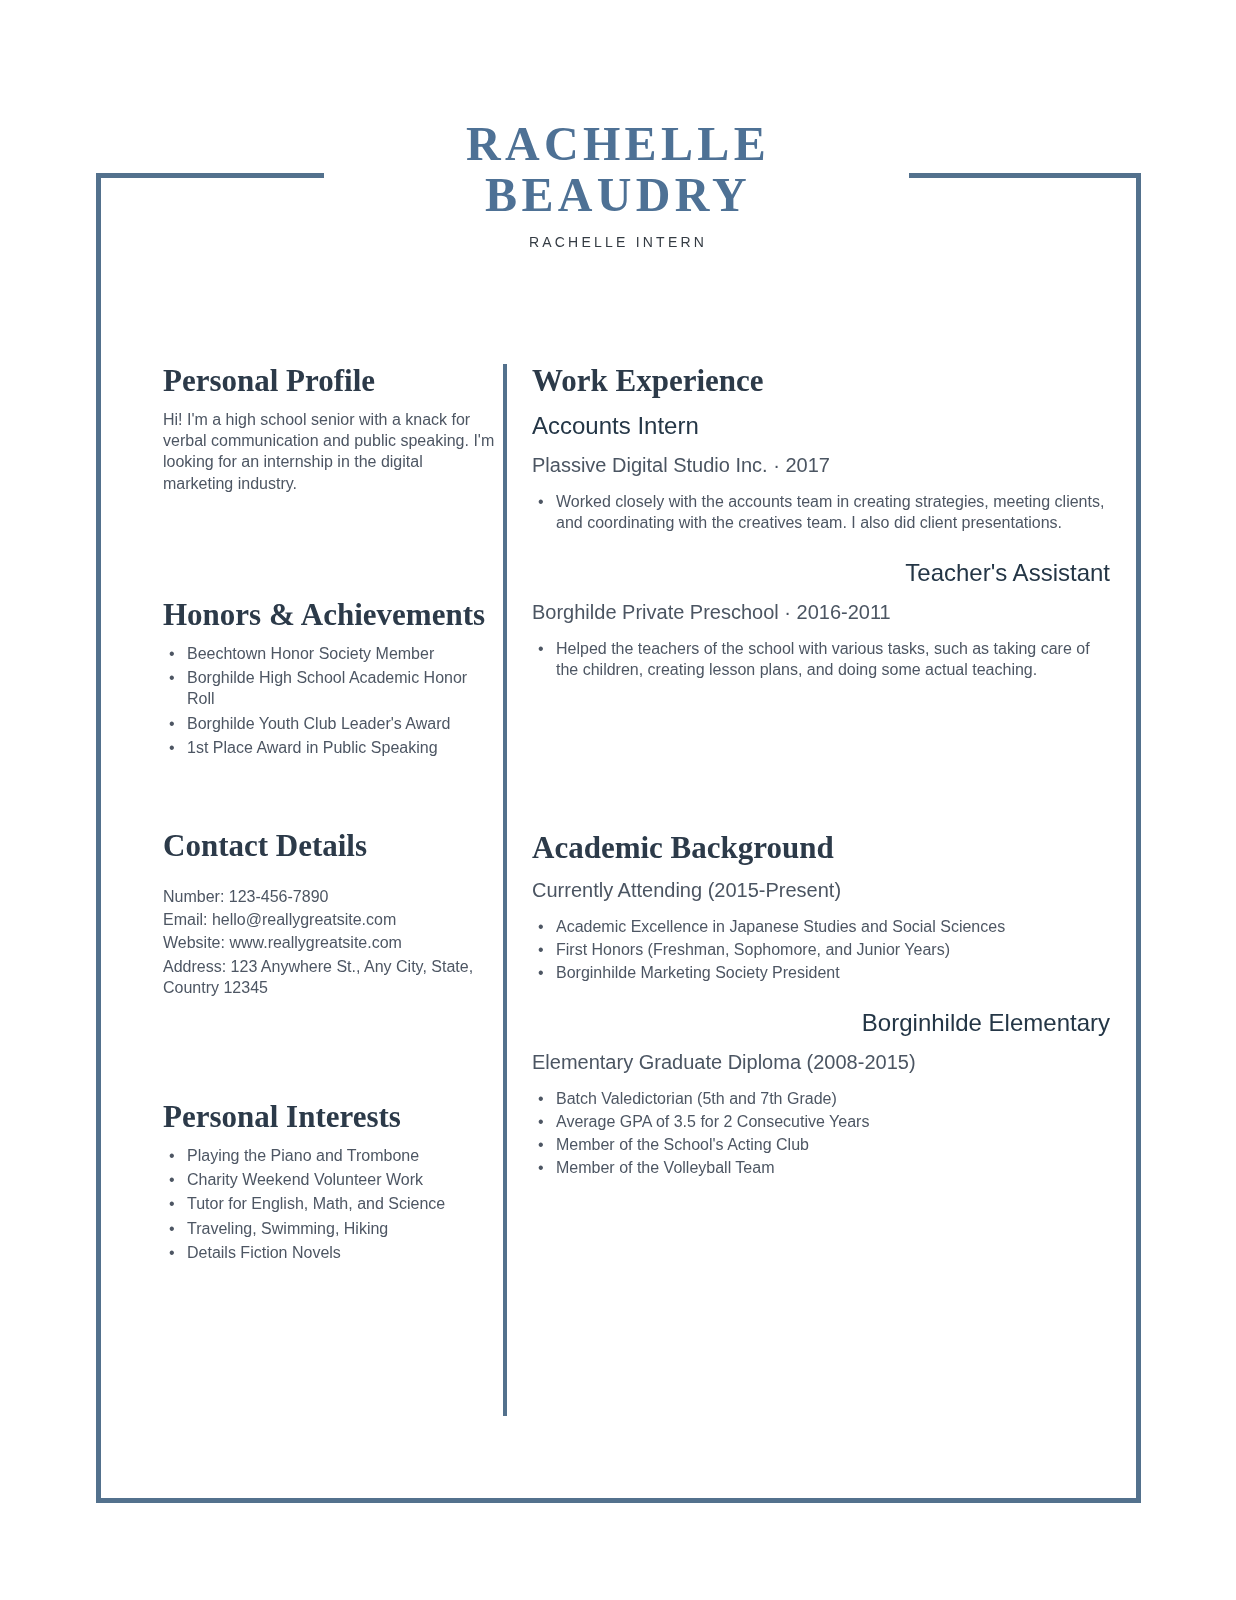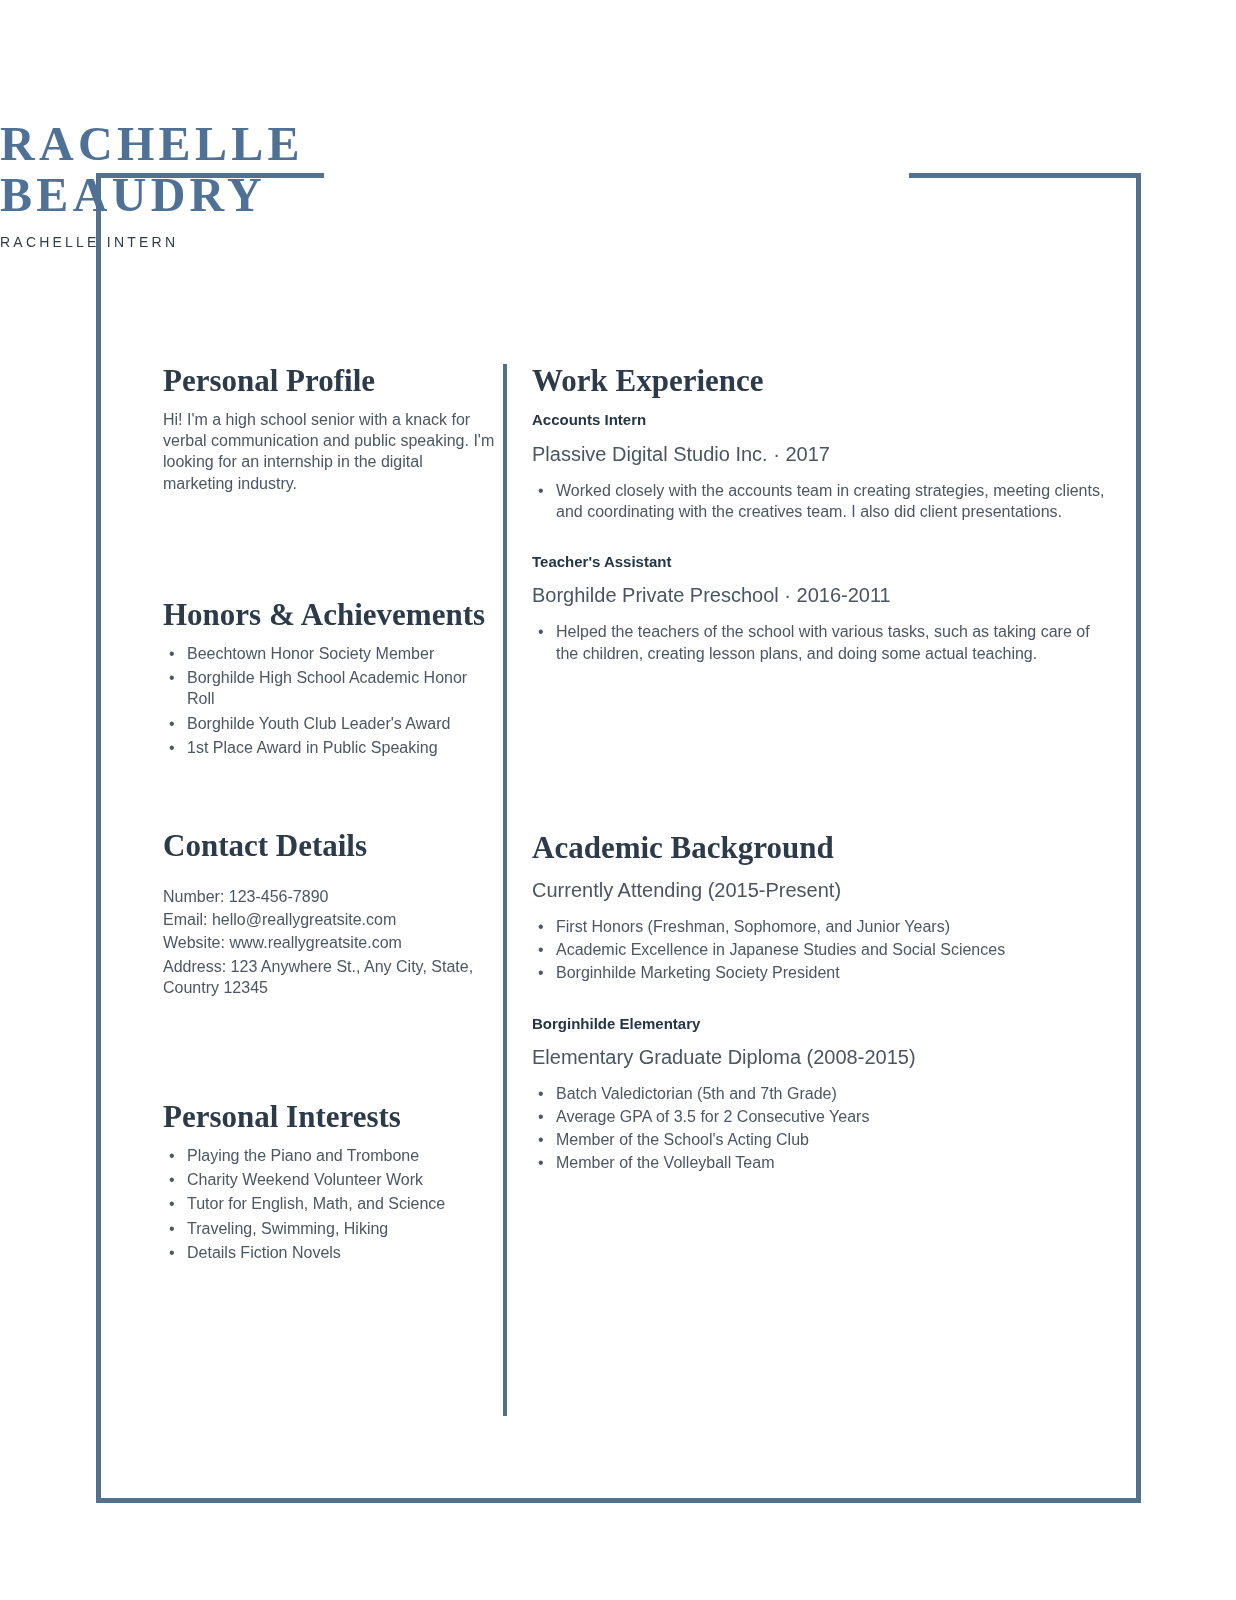--- a/index.html
+++ b/index.html
@@ -16,21 +16,21 @@
   
   .frame { position: absolute; background: #53718d; }
   .fl-topleft  { left: 96px;   top: 173px;  width: 228px;  height: 5px; }
   .fl-topright { left: 909px;  top: 173px;  width: 232px;  height: 5px; }
   .fl-left     { left: 96px;   top: 173px;  width: 5px;    height: 1330px; }
   .fl-right    { left: 1136px; top: 173px;  width: 5px;    height: 1330px; }
   .fl-bottom   { left: 96px;   top: 1498px; width: 1045px; height: 5px; }
   .divider     { position: absolute; left: 503px; top: 364px; width: 4px; height: 1052px; background: #53718d; }
 
   
-  .header { position: absolute; left: 0; top: 118px; width: 100%; text-align: left; }
+  .header { position: absolute; left: 0; top: 118px; width: 100%; text-align: center; }
   .header h1 {
     margin: 0;
     font-family: "Liberation Serif", serif;
     font-weight: 700;
     font-size: 48px;
     line-height: 1.07;
     letter-spacing: 0.09em;
     color: #4e7195;
   }
   .header h1 .nl { display: block; }
@@ -62,26 +62,26 @@
   ul { list-style: none; margin: 10px 0 0 0; padding: 0; }
   li { position: relative; padding-left: 24px; margin-bottom: 3px; }
   li::before { content: "\2022"; position: absolute; left: 6px; top: 0; }
 
   .contact-line { margin-top: 2px; }
   .contact-lines { margin-top: 22px; }
 
   
   .entry-title {
     margin-top: 11px;
-    font-weight: 700;
-    font-size: 15px;
+    font-weight: 400;
+    font-size: 24px;
     line-height: 1.3;
     color: #243646;
   }
-  .entry-title.gap { margin-top: 30px; }
+  .entry-title.gap { margin-top: 23px; text-align: right; }
   .entry-subtitle {
     margin-top: 11px;
     font-size: 20px;
     line-height: 1.3;
     color: #4b5562;
   }
   .entry-bullets { margin-top: 13px; }
   .entry-bullets li { margin-bottom: 2px; }
 
   
@@ -167,22 +167,22 @@
       </ul>
     </div>
   </section>
 
   <section id="academic" class="col-right">
     <h2>Academic Background</h2>
 
     <div>
       <div class="entry-subtitle">Currently Attending (2015-Present)</div>
       <ul class="entry-bullets">
+        <li>Academic Excellence in Japanese Studies and Social Sciences</li>
         <li>First Honors (Freshman, Sophomore, and Junior Years)</li>
-        <li>Academic Excellence in Japanese Studies and Social Sciences</li>
         <li>Borginhilde Marketing Society President</li>
       </ul>
     </div>
 
     <div>
       <div class="entry-title gap">Borginhilde Elementary</div>
       <div class="entry-subtitle">Elementary Graduate Diploma (2008-2015)</div>
       <ul class="entry-bullets">
         <li>Batch Valedictorian (5th and 7th Grade)</li>
         <li>Average GPA of 3.5 for 2 Consecutive Years</li>

